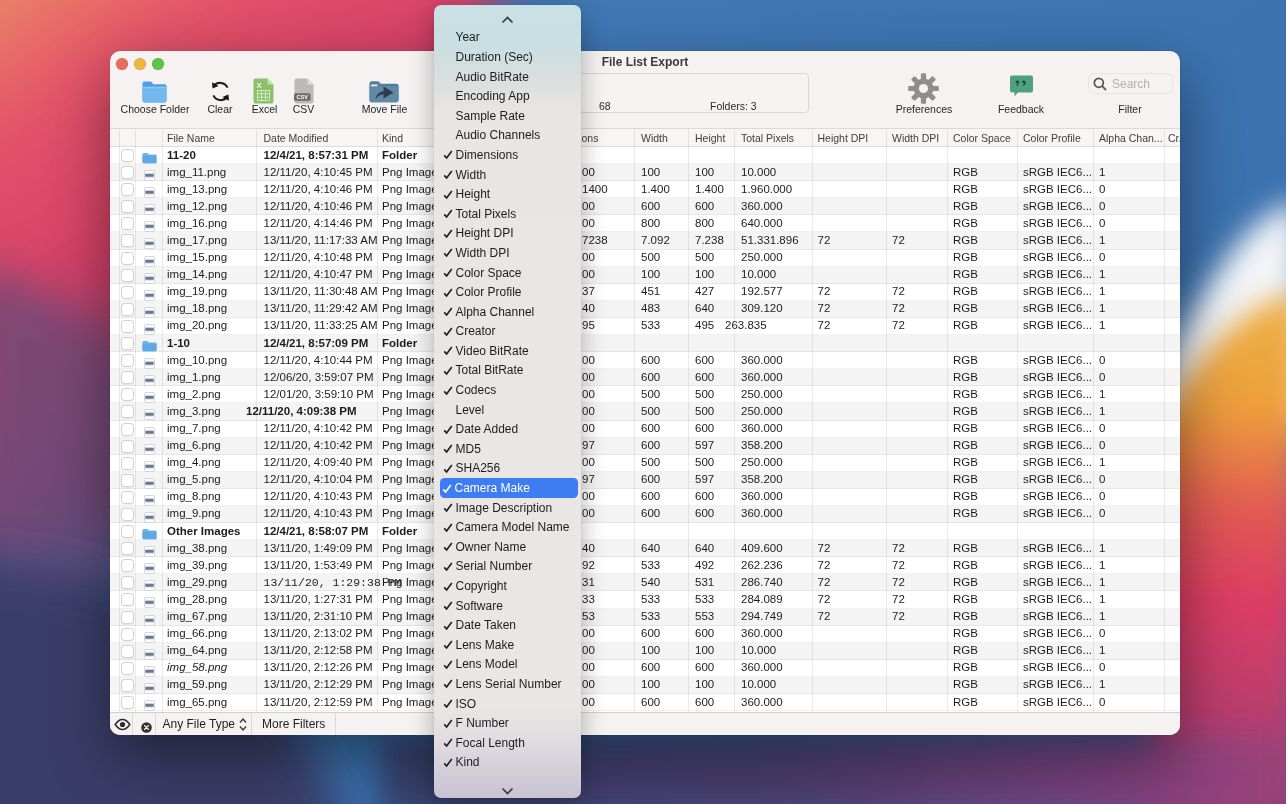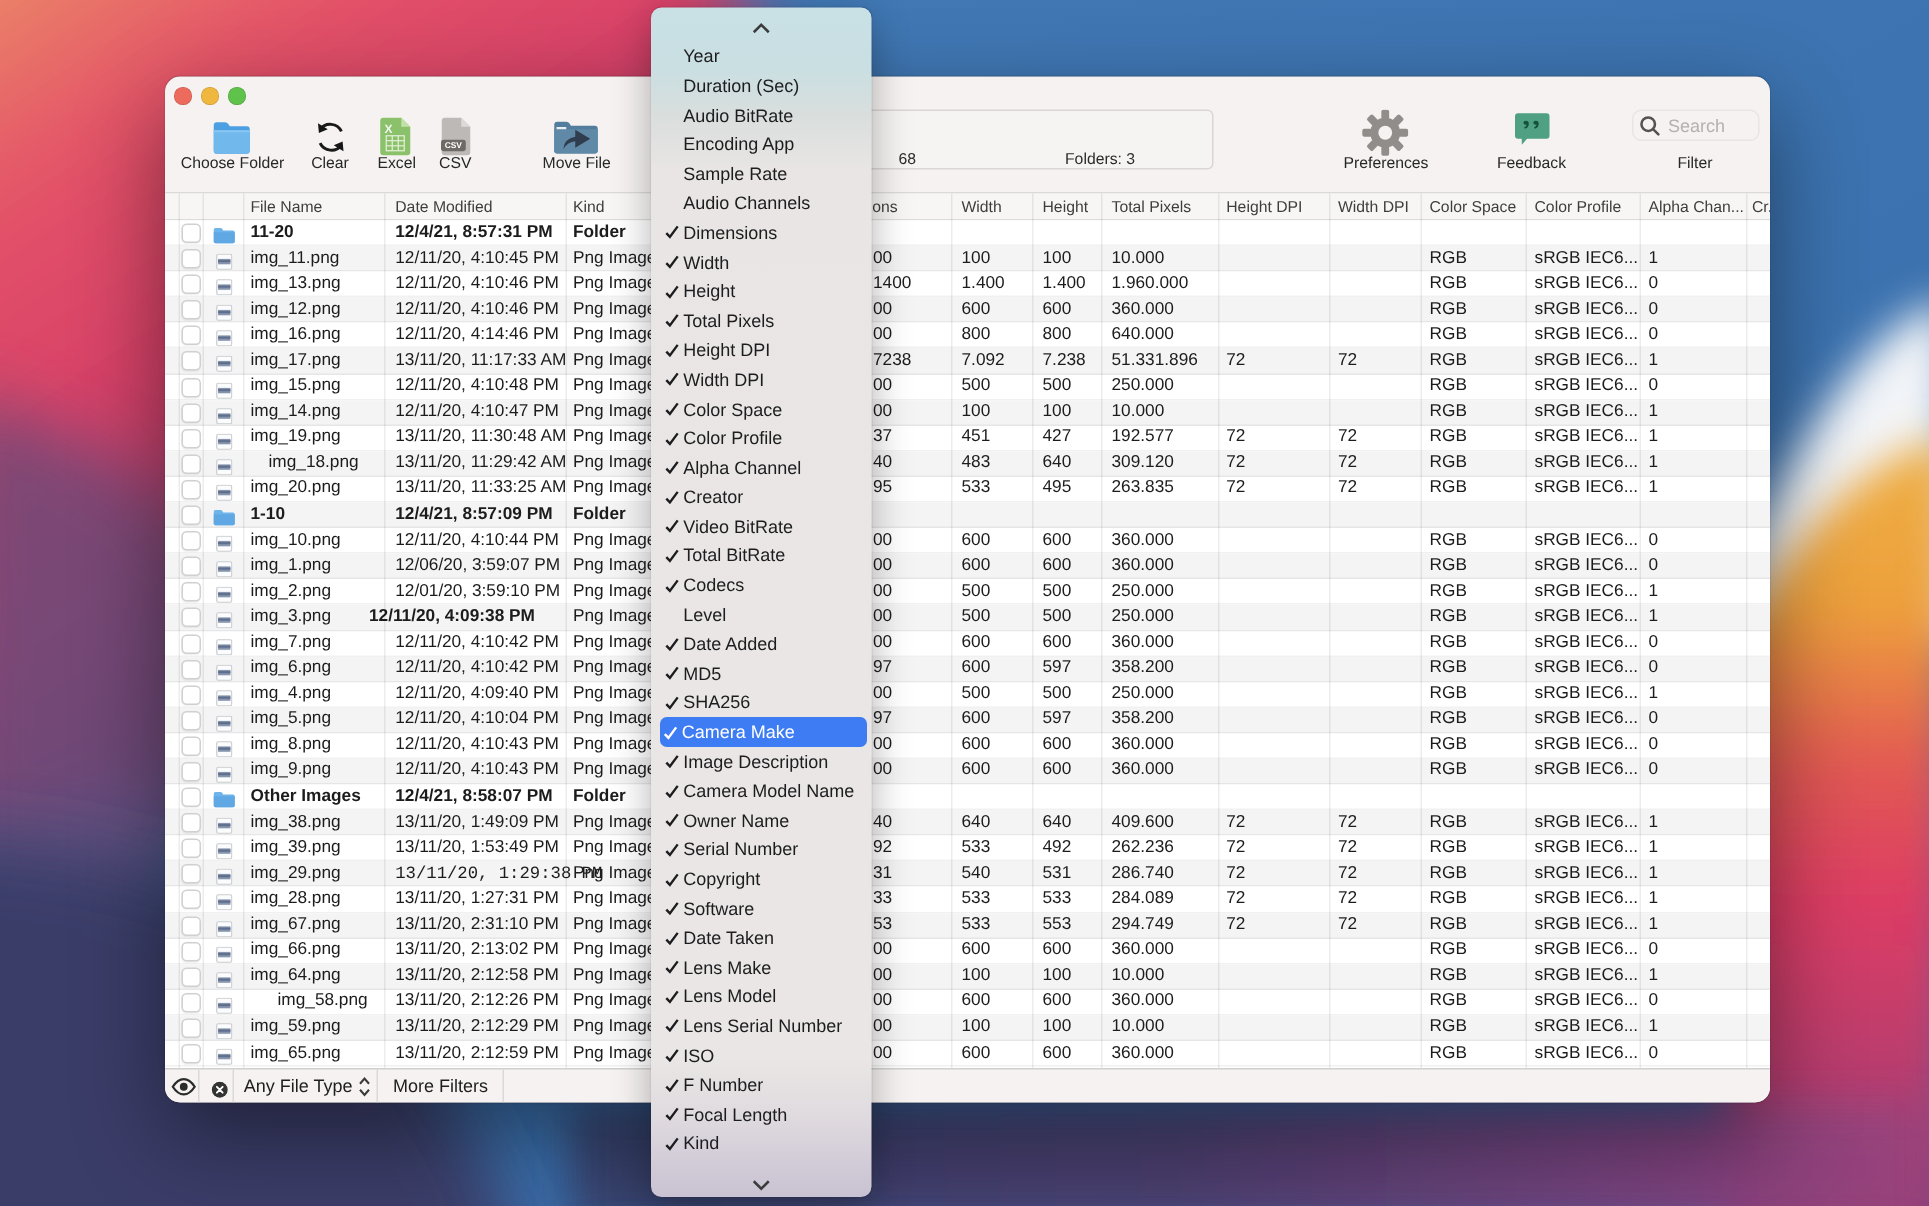--- a/index.html
+++ b/index.html
@@ -85,20 +85,21 @@
   <path d="M-60 560 Q120 560 220 640 Q300 700 360 860 L-60 860 Z" fill="#3b3c69" filter="url(#bl30)"></path>
   <path d="M1165 360 Q1240 213 1300 200 L1300 430 L1165 430 Z" fill="#f2f4f8" filter="url(#bl16)"></path>
   <path d="M1150 440 Q1222 305 1300 292 L1300 860 L1150 860 Z" fill="url(#botR)" filter="url(#bl16)"></path>
   <path d="M380 737 L1286 737 L1286 820 L380 820 Z" fill="url(#botL)" filter="url(#bl16)" opacity="0.96"></path>
 </svg>
 
 <div class="win">
   <div class="tl" style="left:6px;background:#ed6b5d;box-shadow:inset 0 0 0 0.5px rgba(0,0,0,.15)"></div>
   <div class="tl" style="left:24.3px;background:#f0b73e;box-shadow:inset 0 0 0 0.5px rgba(0,0,0,.15)"></div>
   <div class="tl" style="left:42.3px;background:#5fc24a;box-shadow:inset 0 0 0 0.5px rgba(0,0,0,.15)"></div>
+  <div class="title">File List Export</div>
 
   <div style="position:absolute;left:32px;top:29px"><svg width="25" height="23" viewBox="0 0 25 23">
     <path d="M0.5 3.5 Q0.5 1.5 2.5 1.5 L8 1.5 Q9.4 1.5 10.2 2.7 L11.2 4.2 L22.5 4.2 Q24.5 4.2 24.5 6.2 L24.5 20.5 Q24.5 22.5 22.5 22.5 L2.5 22.5 Q0.5 22.5 0.5 20.5 Z" fill="#4d9fe3"></path>
     <path d="M0.5 6.8 L24.5 6.8 L24.5 20.5 Q24.5 22.5 22.5 22.5 L2.5 22.5 Q0.5 22.5 0.5 20.5 Z" fill="#71b8ec"></path>
     <path d="M0.5 6.8 L24.5 6.8 L24.5 8.2 L0.5 8.2 Z" fill="#89c6f1"></path>
   </svg></div>
   <div style="position:absolute;left:100px;top:30px"><svg width="21" height="21" viewBox="0 0 21 21">
     <g stroke="#1a1a1a" stroke-width="2.0" fill="none" stroke-linecap="butt">
       <path d="M17.6 6.6 A 8.3 8.3 0 0 0 3.4 5.3"></path>
       <path d="M3.4 14.4 A 8.3 8.3 0 0 0 17.6 15.7"></path>
@@ -348,21 +349,21 @@
         <span class="c" style="left:913px">sRGB IEC6...</span>
         <span class="c" style="left:989px">1</span>
       </div>
 <div class="row even">
         <span class="cbx"></span>
         <span class="ic" style="left:34px;top:3px"><svg width="11" height="11" viewBox="0 0 11 11">
             <rect x="0.5" y="0.5" width="10" height="10" rx="1" fill="#fbfcfd" stroke="#c9ccd0" stroke-width="0.8"></rect>
             <rect x="1.4" y="3.6" width="8.2" height="3.6" fill="#8694ac"></rect>
             <rect x="1.4" y="4.4" width="8.2" height="1.4" fill="#5e6f8e"></rect>
           </svg></span>
-        <span class="c" style="left:57px;margin-left:12px;">img_18.png</span>
+        <span class="c" style="left:57px;">img_18.png</span>
         <span class="c" style="left:153.5px;">13/11/20, 11:29:42 AM</span>
         <span class="c" style="left:272px;">Png Image</span>
         <span class="c" style="left:472px">40</span>
         <span class="c" style="left:531px">483</span>
         <span class="c" style="left:585px">640</span>
         <span class="c" style="left:631px">309.120</span>
         <span class="c" style="left:707.5px">72</span>
         <span class="c" style="left:782px">72</span>
         <span class="c" style="left:843px">RGB</span>
         <span class="c" style="left:913px">sRGB IEC6...</span>
@@ -374,21 +375,21 @@
             <rect x="0.5" y="0.5" width="10" height="10" rx="1" fill="#fbfcfd" stroke="#c9ccd0" stroke-width="0.8"></rect>
             <rect x="1.4" y="3.6" width="8.2" height="3.6" fill="#8694ac"></rect>
             <rect x="1.4" y="4.4" width="8.2" height="1.4" fill="#5e6f8e"></rect>
           </svg></span>
         <span class="c" style="left:57px;">img_20.png</span>
         <span class="c" style="left:153.5px;">13/11/20, 11:33:25 AM</span>
         <span class="c" style="left:272px;">Png Image</span>
         <span class="c" style="left:472px">95</span>
         <span class="c" style="left:531px">533</span>
         <span class="c" style="left:585px">495</span>
-        <span class="c" style="left:631px">263.835</span>
+        <span class="c" style="left:615px">263.835</span>
         <span class="c" style="left:707.5px">72</span>
         <span class="c" style="left:782px">72</span>
         <span class="c" style="left:843px">RGB</span>
         <span class="c" style="left:913px">sRGB IEC6...</span>
         <span class="c" style="left:989px">1</span>
       </div>
 <div class="row even">
         <span class="cbx"></span>
         <span class="ic" style="left:32px;top:2.5px"><svg width="15" height="12" viewBox="0 0 15 12">
             <path d="M0.5 2.2 Q0.5 1 1.7 1 L5 1 Q5.8 1 6.2 1.7 L6.8 2.6 L13.3 2.6 Q14.5 2.6 14.5 3.8 L14.5 10 Q14.5 11.2 13.3 11.2 L1.7 11.2 Q0.5 11.2 0.5 10 Z" fill="#6cb4ea"></path>
@@ -724,21 +725,21 @@
         <span class="c" style="left:913px">sRGB IEC6...</span>
         <span class="c" style="left:989px">1</span>
       </div>
 <div class="row odd">
         <span class="cbx"></span>
         <span class="ic" style="left:34px;top:3px"><svg width="11" height="11" viewBox="0 0 11 11">
             <rect x="0.5" y="0.5" width="10" height="10" rx="1" fill="#fbfcfd" stroke="#c9ccd0" stroke-width="0.8"></rect>
             <rect x="1.4" y="3.6" width="8.2" height="3.6" fill="#8694ac"></rect>
             <rect x="1.4" y="4.4" width="8.2" height="1.4" fill="#5e6f8e"></rect>
           </svg></span>
-        <span class="c" style="left:75px;">img_58.png</span>
+        <span class="c" style="left:57px;font-style:italic;">img_58.png</span>
         <span class="c" style="left:153.5px;">13/11/20, 2:12:26 PM</span>
         <span class="c" style="left:272px;">Png Image</span>
         <span class="c" style="left:472px">00</span>
         <span class="c" style="left:531px">600</span>
         <span class="c" style="left:585px">600</span>
         <span class="c" style="left:631px">360.000</span>
         <span class="c" style="left:843px">RGB</span>
         <span class="c" style="left:913px">sRGB IEC6...</span>
         <span class="c" style="left:989px">0</span>
       </div>

